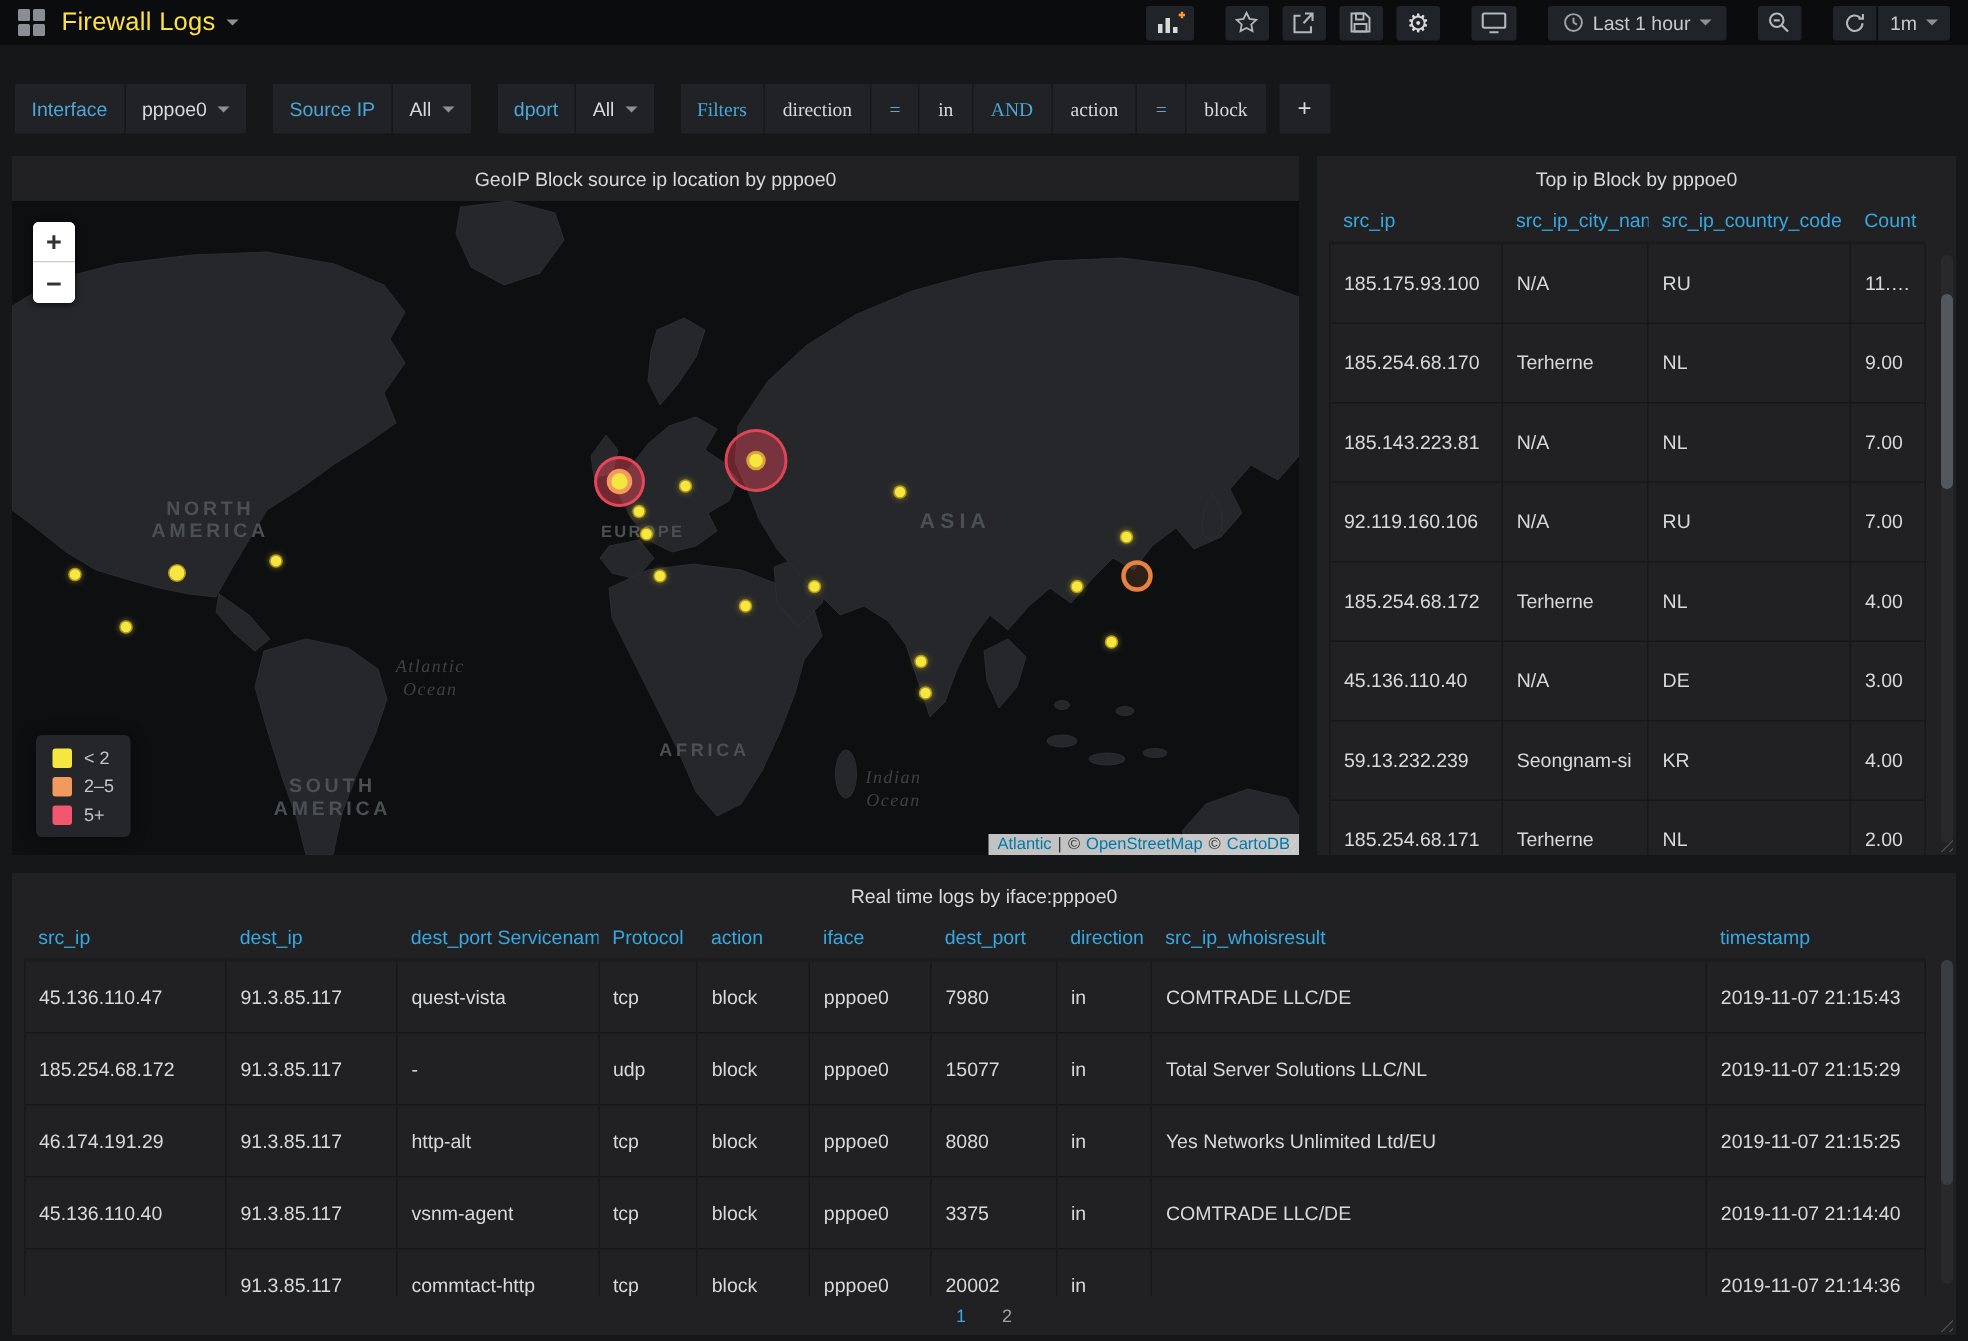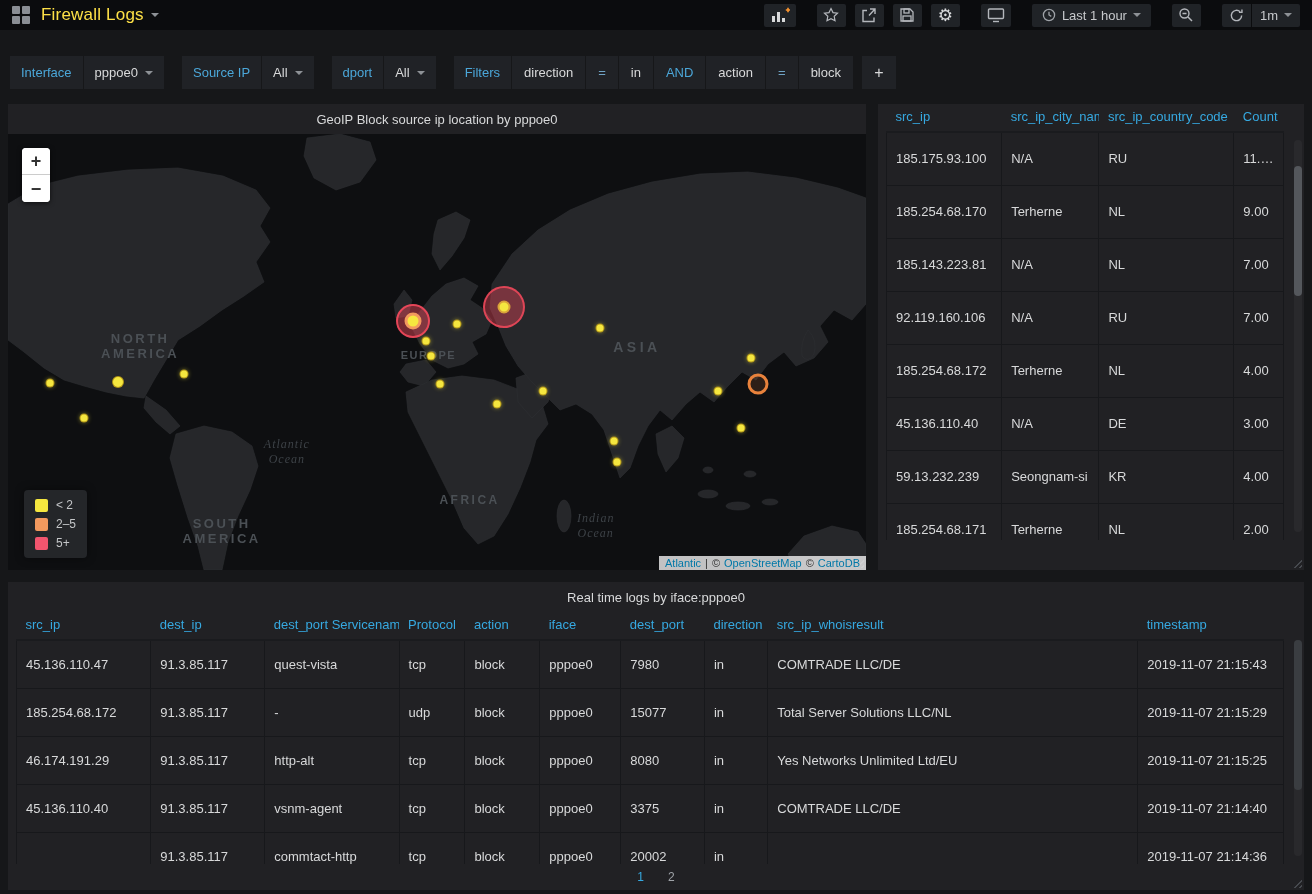--- a/index.html
+++ b/index.html
@@ -26,21 +26,21 @@
   .refresh-group .nav-btn { margin-left:0; }
   .rg-left { border-radius:2px 0 0 2px; }
   .rg-right { border-radius:0 2px 2px 0; border-left:1px solid #0b0c0e; padding:0 8px; }
   
   .submenu { display:flex; align-items:center; padding:26px 12px 14px 10px; }
   .vars { display:flex; gap:18px;text-align:center; }
   .var-group { display:flex; height:33px; }
   .var-label { display:flex; align-items:center; padding:0 11px; background:#202226; color:#4ba7d9;
                border-right:1px solid #161719; white-space:nowrap; }
   .var-value { display:flex; align-items:center; gap:7px; padding:0 11px; background:#202226; color:#d8d9da; cursor:pointer; }
-  .adhoc-group { display:flex; height:33px; margin-left:18px; }
+  .adhoc-group { display:flex; height:33px; margin-left:18px;font-family:Liberation Serif, serif; }
   .adhoc-wrap { display:flex; }
   .seg { display:flex; align-items:center; padding:0 12px; background:#202226; border-right:1px solid #161719; cursor:pointer; }
   .seg-key, .seg-val { color:#d8d9da; }
   .seg-op { color:#6fa3c4; }
   .seg-cond { color:#4ba7d9; }
   .adhoc-add { width:34px; height:33px; margin-left:8px; display:flex; align-items:center; justify-content:center;
                background:#202226; color:#d8d9da; font-size:16px; cursor:pointer; }
   
   .dash { position:relative; height:791px; }
   .panel { position:absolute; background:#212124; }
@@ -366,20 +366,21 @@
         <span>©</span>
         <span class="alink">OpenStreetMap</span>
         <span>©</span>
         <span class="alink">CartoDB</span>
       </div>
     </div>
     <div class="resize-corner"></div>
   </div>
 
   <div class="panel panel-topip">
+    <div class="panel-title">Top ip Block by pppoe0</div>
     <div class="panel-body">
       <table class="gf-table top-table">
         <colgroup>
             <col style="width:29%">
             <col style="width:24.5%">
             <col style="width:34%">
             <col style="width:12.5%">
           </colgroup>
         <thead>
           <tr>

